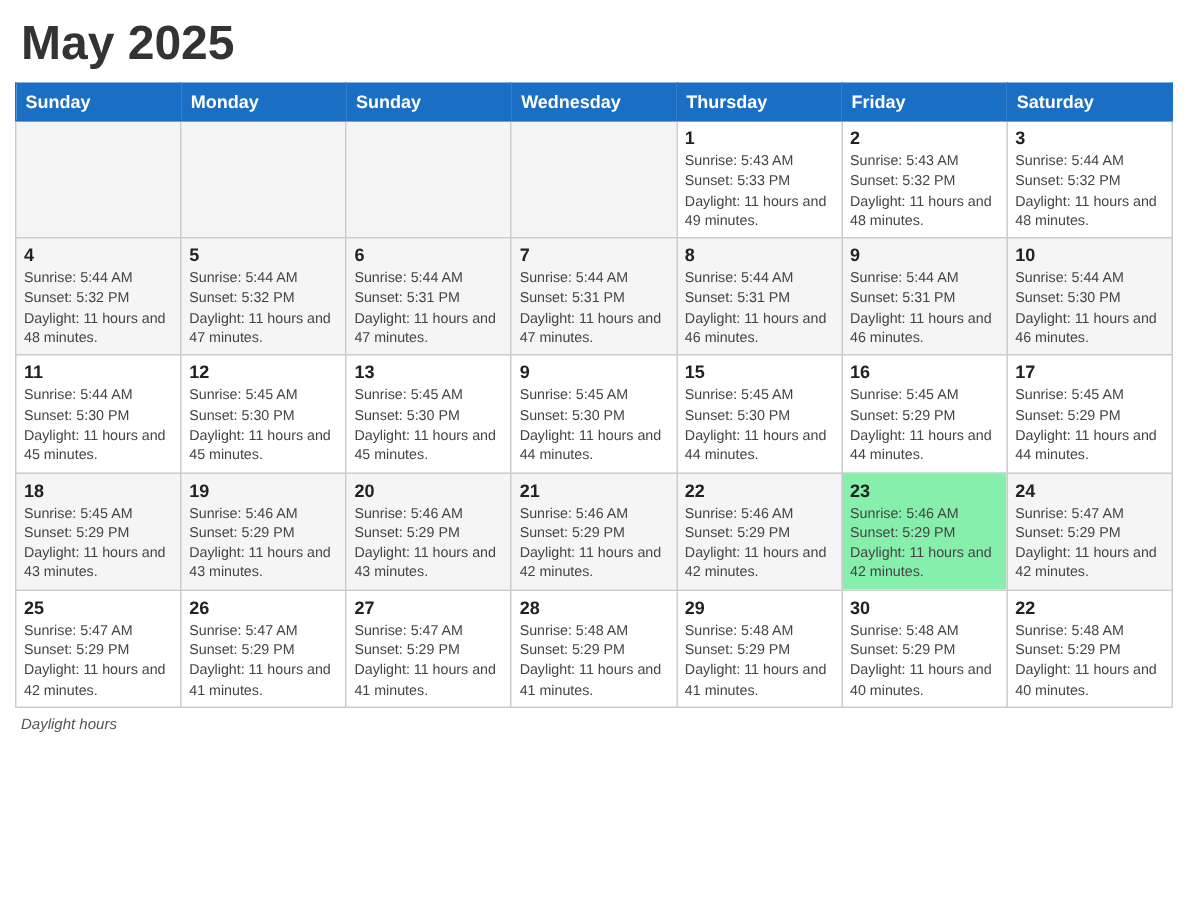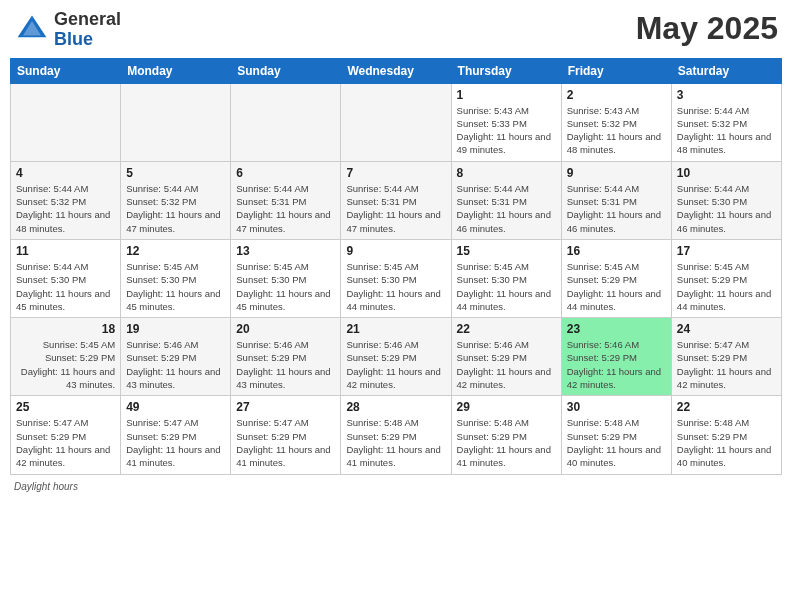--- a/index.html
+++ b/index.html
@@ -105,30 +105,20 @@
       padding: 0 4px;
     }
     .footer-label {
       font-style: italic;
     }
   </style>
 </head>
 <body>
 
 <div class="header">
-  <div class="logo">
-    <svg class="logo-icon" viewBox="0 0 40 40">
-      <polygon points="20,4 36,28 4,28" fill="#1a6fc4"></polygon>
-      <polygon points="20,10 30,26 10,26" fill="#fff" opacity="0.3"></polygon>
-    </svg>
-    <div class="logo-text">
-      <span class="logo-general">General</span>
-      <span class="logo-blue">Blue</span>
-    </div>
-  </div>
   <div class="title-block">
     <div class="title-month">May 2025</div>
   </div>
 </div>
 
 <table class="calendar">
   <thead>
     <tr>
     <th>Sunday</th>
         <th>Monday</th>
@@ -246,21 +236,21 @@
 Daylight: 11 hours and 44 minutes.</div>
         </td>
         <td style="background-color: rgb(255, 255, 255);">
           <span class="day-num">17</span>
           <div class="day-info" style="white-space: pre-line;">Sunrise: 5:45 AM
 Sunset: 5:29 PM
 Daylight: 11 hours and 44 minutes.</div>
         </td>
       </tr>
       <tr>
-        <td style="background-color: rgb(245, 245, 245); text-align: right;">
+        <td style="background-color: rgb(245, 245, 245);">
           <span class="day-num">18</span>
           <div class="day-info" style="white-space: pre-line;">Sunrise: 5:45 AM
 Sunset: 5:29 PM
 Daylight: 11 hours and 43 minutes.</div>
         </td>
         <td style="background-color: rgb(245, 245, 245);">
           <span class="day-num">19</span>
           <div class="day-info" style="white-space: pre-line;">Sunrise: 5:46 AM
 Sunset: 5:29 PM
 Daylight: 11 hours and 43 minutes.</div>
@@ -297,21 +287,21 @@
         </td>
       </tr>
       <tr>
         <td style="background-color: rgb(255, 255, 255);">
           <span class="day-num">25</span>
           <div class="day-info" style="white-space: pre-line;">Sunrise: 5:47 AM
 Sunset: 5:29 PM
 Daylight: 11 hours and 42 minutes.</div>
         </td>
         <td style="background-color: rgb(255, 255, 255);">
-          <span class="day-num">49</span>
+          <span class="day-num">26</span>
           <div class="day-info" style="white-space: pre-line;">Sunrise: 5:47 AM
 Sunset: 5:29 PM
 Daylight: 11 hours and 41 minutes.</div>
         </td>
         <td style="background-color: rgb(255, 255, 255);">
           <span class="day-num">27</span>
           <div class="day-info" style="white-space: pre-line;">Sunrise: 5:47 AM
 Sunset: 5:29 PM
 Daylight: 11 hours and 41 minutes.</div>
         </td>

